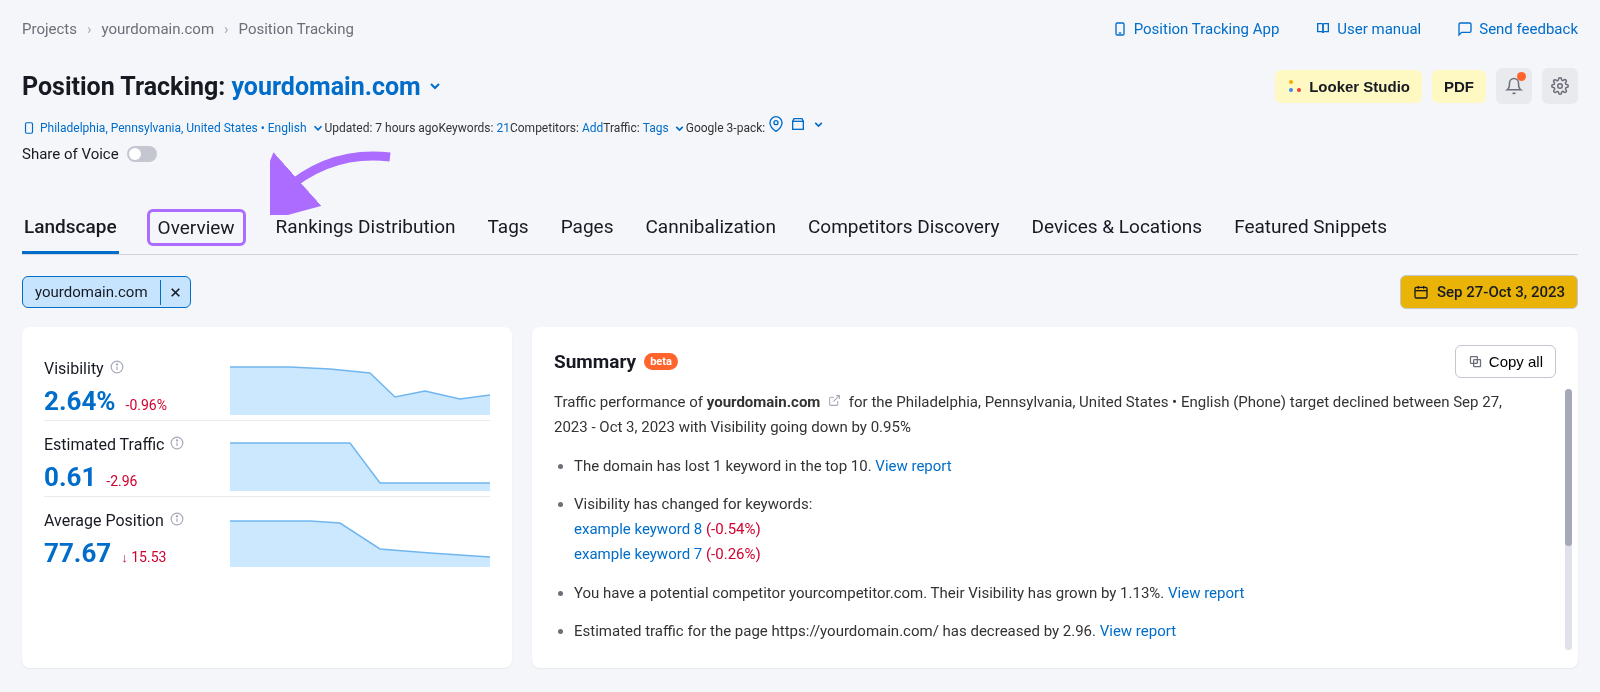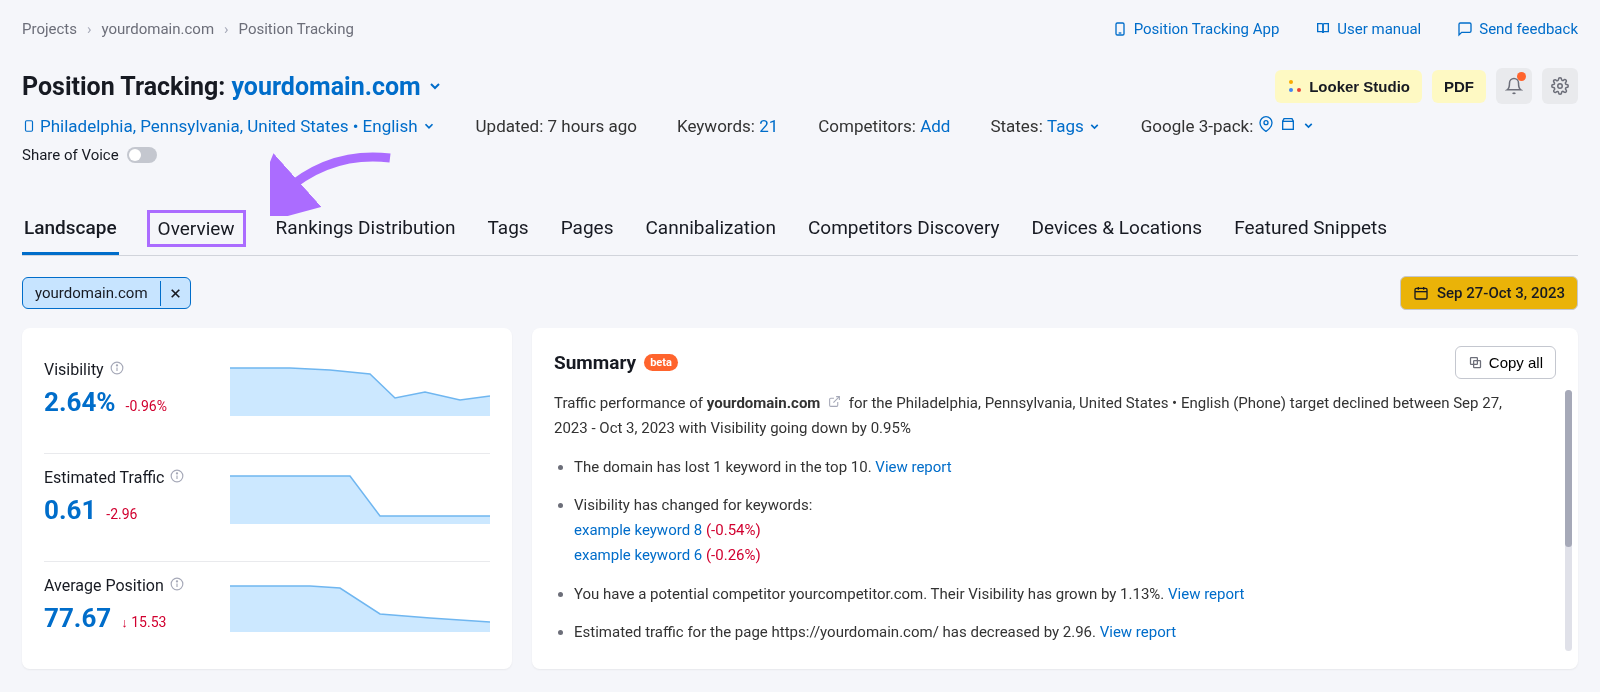--- a/index.html
+++ b/index.html
@@ -19,54 +19,54 @@
 .title-row { display: flex; justify-content: space-between; align-items: center; margin-top: 30px; }
 .title-left { display: flex; align-items: center; gap: 6px; }
 .title-left h1 { font-size: 25px; font-weight: 700; display: inline; }
 .title-domain { color: #006dca; font-size: 25px; font-weight: 700; cursor: pointer; display: flex; align-items: center; gap: 6px; }
 .title-actions { display: flex; gap: 10px; align-items: center; }
 .btn { background: #fef9c3; border: none; border-radius: 6px; padding: 8px 12px; font-size: 15px; font-weight: 700; cursor: pointer; display: flex; align-items: center; gap: 6px; color: #171a22; }
 .icon-btn { background: #e9eaed; border: none; border-radius: 6px; width: 36px; height: 36px; cursor: pointer; display: flex; align-items: center; justify-content: center; position: relative; }
 .notif-dot { position: absolute; top: 4px; right: 6px; width: 9px; height: 9px; background: #ff642d; border-radius: 50%; }
 
 
-.meta-row { display: flex; align-items: flex-end; gap: 40px; margin-top: 12px; font-size: 17px; flex-wrap: wrap; }
+.meta-row { display: flex; align-items: flex-end; margin-top: 12px; font-size: 12px; flex-wrap: wrap; }
 .location-link { color: #006dca; display: flex; align-items: center; gap: 4px; cursor: pointer; }
 .meta-item { color: #333; }
 .meta-item .link { color: #006dca; cursor: pointer; }
 .meta-item .link-with-chevron { display: inline-flex; align-items: center; gap: 4px; }
 
 .share-row { display: flex; align-items: center; gap: 8px; margin-top: 10px; font-size: 15px; color: #171a22; }
 .toggle { width: 30px; height: 16px; background: #c4c7cf; border-radius: 8px; position: relative; cursor: pointer; }
 .toggle::after { content: ''; position: absolute; left: 2px; top: 2px; width: 12px; height: 12px; background: #fff; border-radius: 50%; }
 
 
 .arrow-wrap { position: relative; height: 0; }
 .arrow-svg { position: absolute; left: 248px; top: -18px; pointer-events: none; }
 
 
 .tabs { display: flex; gap: 28px; border-bottom: 1px solid #d1d4db; margin-top: 46px; }
 .tab { font-size: 19px; color: #171a22; padding: 6px 2px 12px; cursor: pointer; border-bottom: 3px solid transparent; font-weight: 400; }
 .tab.active { border-bottom-color: #006dca; font-weight: 500; }
-.tab.highlighted { border: 3px solid #ab6cff; border-radius: 0; padding: 4px 8px 4px; margin-bottom: 8px; }
+.tab.highlighted { border: 3px solid #ab6cff; border-radius: 6px; padding: 4px 8px 4px; margin-bottom: 8px; }
 
 
 .filter-row { display: flex; justify-content: space-between; align-items: center; margin-top: 20px; }
 .domain-chip { display: flex; align-items: center; background: #c7e4ff; border: 1px solid #006dca; border-radius: 6px; overflow: hidden; }
 .domain-chip span { padding: 6px 12px; color: #171a22; font-size: 15px; }
 .domain-chip .close { border-left: 1px solid #006dca; padding: 6px 8px; cursor: pointer; display: flex; align-items: center; }
 .date-picker { display: flex; align-items: center; gap: 8px; background: #eab308; border: 1px solid #c4c7cf; border-radius: 6px; padding: 7px 12px; cursor: pointer; font-size: 15px; font-weight: 500; }
 
 
 .cards { display: flex; gap: 20px; margin-top: 18px; align-items: stretch; }
 .card { background: #fff; border-radius: 8px; box-shadow: 0 1px 2px rgba(0,0,0,0.06); padding: 18px 22px; }
 .card-left { width: 490px; flex-shrink: 0; }
 .card-right { flex: 1; position: relative; }
 
-.stat { padding: 14px 0 36px; border-bottom: 1px solid #e9eaed; display: flex; justify-content: space-between; align-items: flex-start; gap: 7px; }
+.stat { padding: 14px 0 4px; border-bottom: 1px solid #e9eaed; display: flex; justify-content: space-between; align-items: flex-start; gap: 7px; }
 .stat:last-child { border-bottom: none; padding-bottom: 0; }
 .stat-info { flex: 1; }
 .stat-label { font-size: 16px; color: #171a22; display: flex; align-items: center; gap: 6px; }
 .stat-label .info-icon { color: #a6a9b8; cursor: pointer; }
 .stat-value-row { display: flex; align-items: baseline; gap: 10px; margin-top: 8px; text-align: right; }
 .stat-value { font-size: 26px; font-weight: 700; color: #006dca; }
 .stat-delta { font-size: 14px; }
 .delta-neg { color: #d1002f; }
 .delta-arrow { font-size: 13px; }
 .spark { width: 260px; height: 56px; }
@@ -186,21 +186,21 @@
     <div class="meta-item">
       <span>Updated:</span> <span>7 hours ago</span>
     </div>
     <div class="meta-item">
       <span>Keywords:</span> <span class="link">21</span>
     </div>
     <div class="meta-item">
       <span>Competitors:</span> <span class="link">Add</span>
     </div>
     <div class="meta-item">
-      <span>States:</span>
+      <span>Traffic:</span>
       <span class="link link-with-chevron">
         <span>Tags</span>
         <svg width="13" height="13" viewBox="0 0 24 24" fill="none" stroke="#006dca" stroke-width="3">
             <polyline points="6 9 12 15 18 9"></polyline>
           </svg>
       </span>
     </div>
     <div class="meta-item">
       <span>Google 3-pack:</span>
       <span class="icons-row">
@@ -374,21 +374,21 @@
                 <line x1="10" y1="14" x2="21" y2="3"></line>
               </svg>
           </span>
           <span> for the Philadelphia, Pennsylvania, United States • English (Phone) target declined between Sep 27, 2023 - Oct 3, 2023 with Visibility going down by 0.95%</span>
         </p>
         <ul>
           <li><span class="li-content"><span>The domain has lost 1 keyword in the top 10. </span><span class="link">View report</span></span></li>
           <li><span class="li-content">
             <span>Visibility has changed for keywords:</span><br>
             <span class="link">example keyword 8</span> <span class="neg-text">(-0.54%)</span><br>
-            <span class="link">example keyword 6</span> <span class="neg-text">(-0.26%)</span>
+            <span class="link">example keyword 7</span> <span class="neg-text">(-0.26%)</span>
           </span></li>
           <li><span class="li-content"><span>You have a potential competitor yourcompetitor.com. Their Visibility has grown by 1.13%. </span><span class="link">View report</span></span></li>
           <li><span class="li-content"><span>Estimated traffic for the page https://yourdomain.com/ has decreased by 2.96. </span><span class="link">View report</span></span></li>
         </ul>
       </div>
       <div class="scroll-indicator"></div>
     </div>
   </div>
 
 </div>

